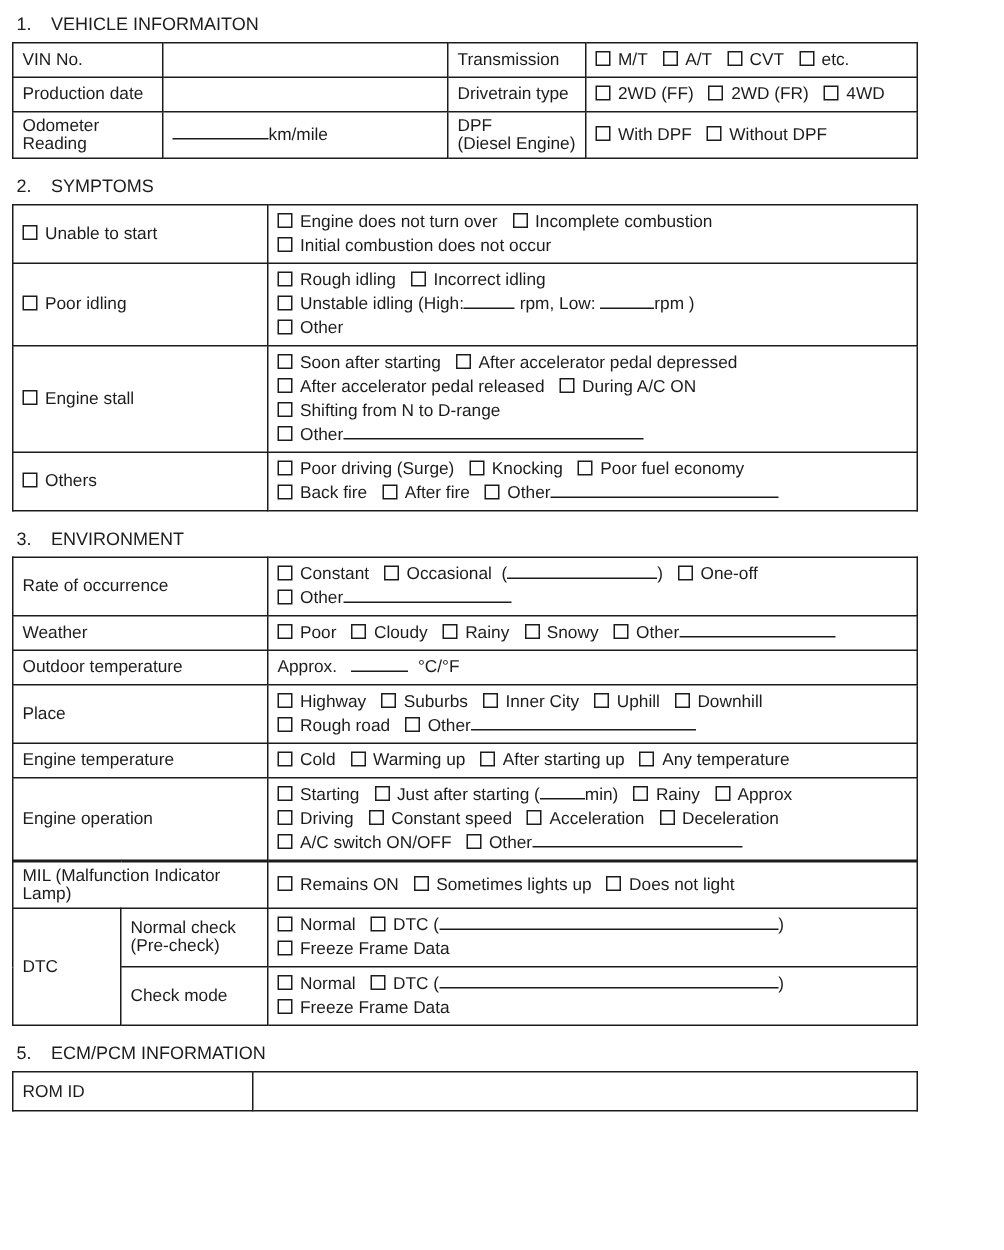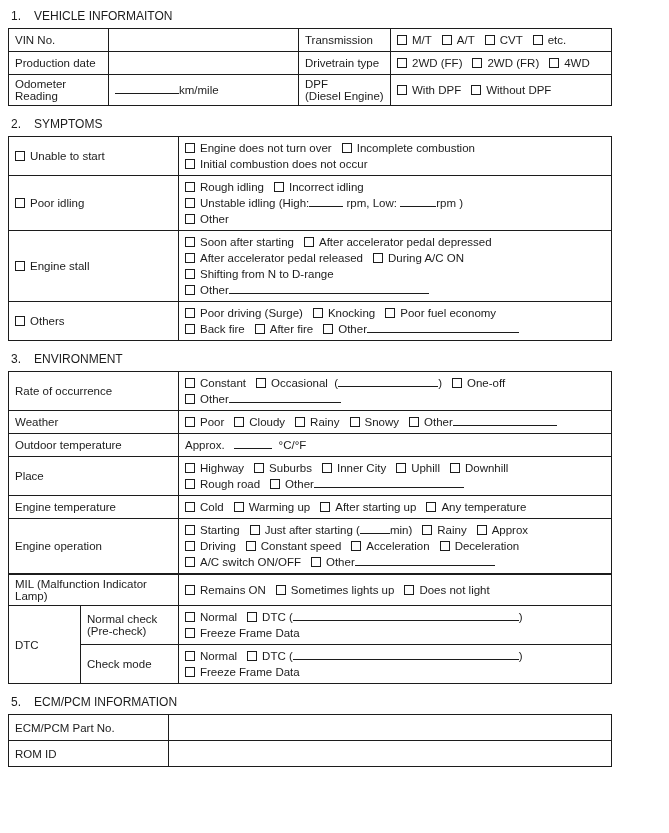--- a/index.html
+++ b/index.html
@@ -215,23 +215,19 @@
 
   <div class="sec-title"><span class="sec-num">5.</span><span>ECM/PCM INFORMATION</span></div>
 
   <table class="form-table t5">
     <colgroup>
         <col class="c1">
         <col>
       </colgroup>
     <tbody>
       <tr>
-        <td>ECM/PCM Part No.</td>
-        <td></td>
-      </tr>
-      <tr>
         <td>ROM ID</td>
         <td></td>
       </tr>
     </tbody>
   </table>
 
 </div>
 
 </body></html>

